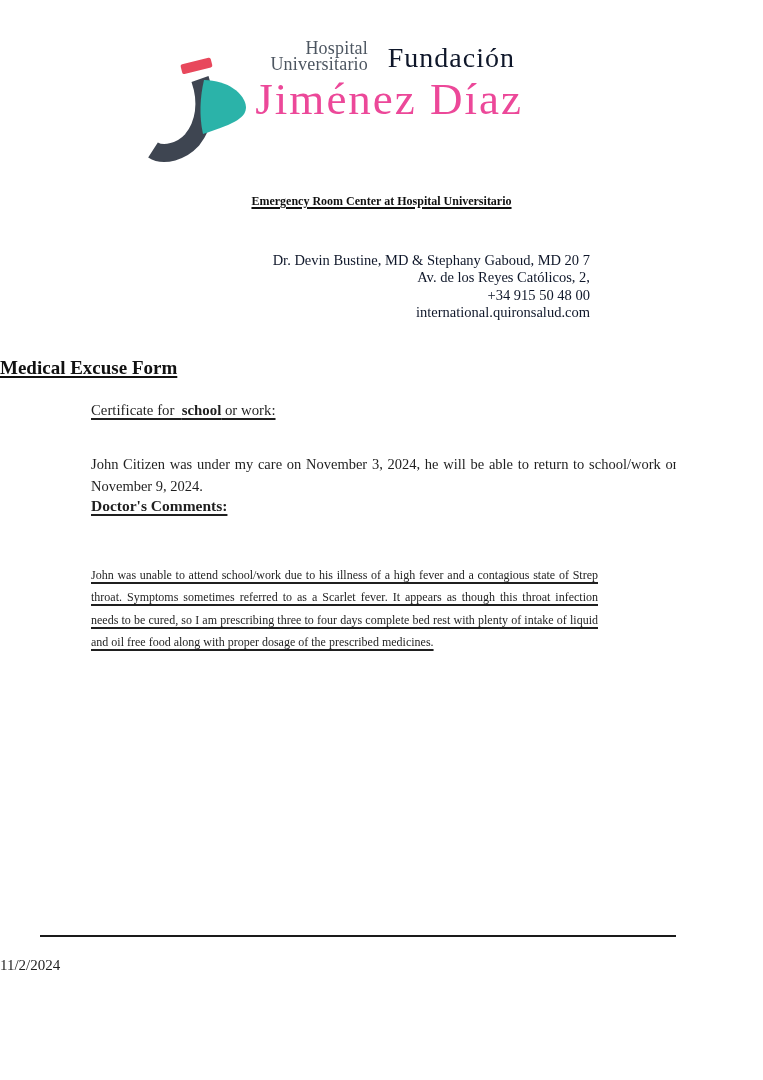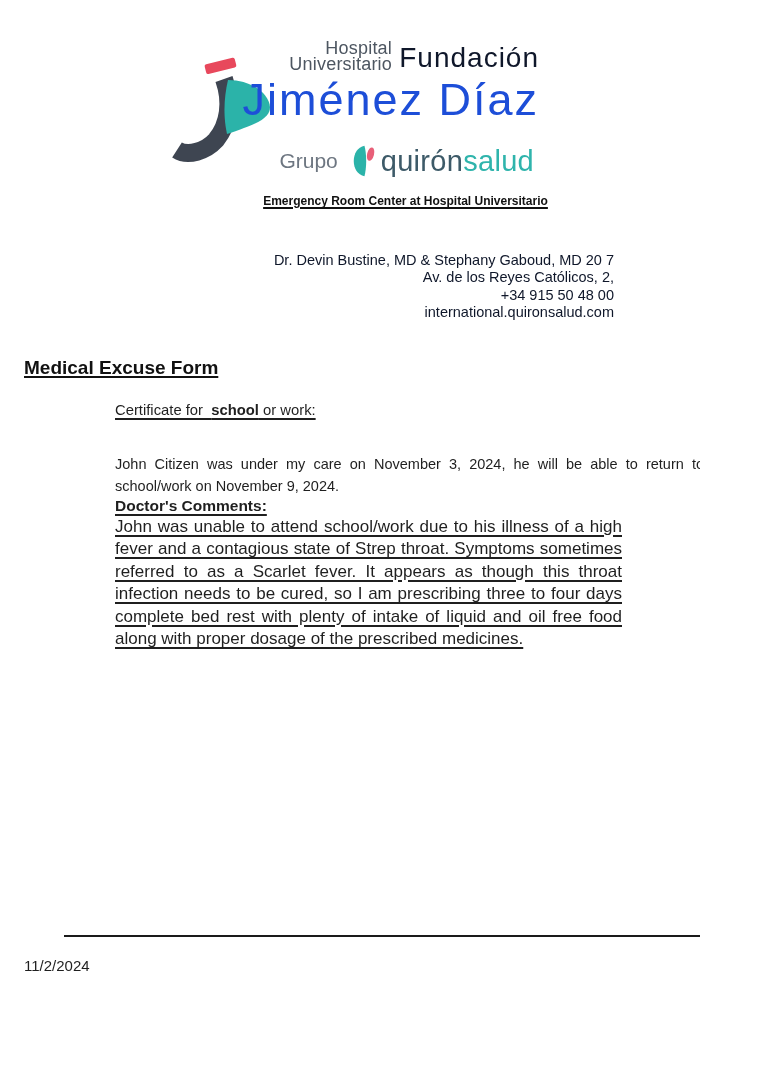--- a/index.html
+++ b/index.html
@@ -5,24 +5,23 @@
   html, body {
     margin: 0;
     padding: 0;
     background: #ffffff;
   }
   .page {
     position: relative;
     width: 676px;
     height: 1080px;
     background: #ffffff;
-    font-family: Liberation Sans, sans-serif;
+    font-family: Liberation Serif, serif;
     color: #1f1f1f;
     overflow: hidden;
-    margin-left: 24px;
   }
   
   .jd-icon {
     position: absolute;
     left: 148px;
     top: 50px;
     width: 120px;
     height: 120px;
   }
   .hospital-univ {
@@ -43,26 +42,26 @@
     top: 36px;
     font-size: 28px;
     line-height: 43px;
     font-weight: 500;
     color: #0f172a;
     letter-spacing: 1px;
     white-space: nowrap;
   }
   .jimenez {
     position: absolute;
-    right: 161px;
+    right: 153px;
     top: 77px;
     font-size: 45px;
     line-height: 45px;
     font-weight: 500;
-    color: #1d4ed8;
+    color: #ec4899;
     letter-spacing: 2px;
     white-space: nowrap;
   }
   .grupo-row {
     position: absolute;
     right: 166px;
     top: 144px;
     display: flex;
     align-items: center;
     white-space: nowrap;
@@ -155,23 +154,23 @@
     top: 497px;
     font-size: 15.5px;
     font-weight: bold;
     text-decoration: underline;
     text-decoration-thickness: 2px;
     text-underline-offset: 3px;
   }
   .comments-paragraph {
     position: absolute;
     left: 91px;
-    top: 516px;
+    top: 564px;
     width: 507px;
-    font-size: 17px;
+    font-size: 12px;
     line-height: 22.4px;
     text-align: justify;
     text-align-last: left;
     text-decoration: underline;
     text-decoration-thickness: 1.5px;
     text-underline-offset: 3px;
   }
 
   
   .footer-rule {
@@ -204,28 +203,20 @@
   </svg>
 
   <div class="hospital-univ">
     <div>Hospital</div>
     <div>Universitario</div>
   </div>
 
   <div class="fundacion">Fundación</div>
   <div class="jimenez">Jiménez Díaz</div>
 
-  <div class="grupo-row">
-    <span class="grupo-label">Grupo</span>
-    <svg class="quiron-icon" viewBox="0 0 34 44" aria-hidden="true">
-      <path d="M15 2 C6 4 1 12 1 22 C1 32 6 40 15 42 C18 30 18 14 15 2 Z" fill="#2bb3a9"></path>
-      <ellipse cx="23" cy="13" rx="4.5" ry="9" transform="rotate(14 23 13)" fill="#e85f78"></ellipse>
-    </svg>
-    <span class="quiron-wordmark"><span class="quiron-dark">quirón</span><span class="quiron-teal">salud</span></span>
-  </div>
 
   <div class="er-heading">
     <div><span>Emergency Room Center at Hospital Universitario</span></div>
   </div>
 
   <div class="contact-block">
     <div>Dr. Devin Bustine, MD &amp; Stephany Gaboud, MD 20 7</div>
     <div>Av. de los Reyes Católicos, 2,</div>
     <div>+34 915 50 48 00</div>
     <div>international.quironsalud.com</div>

